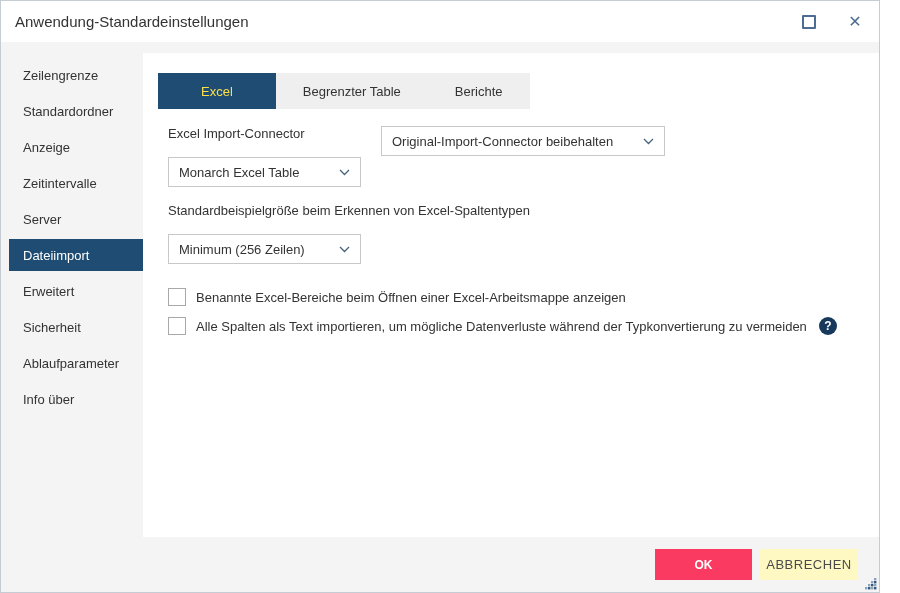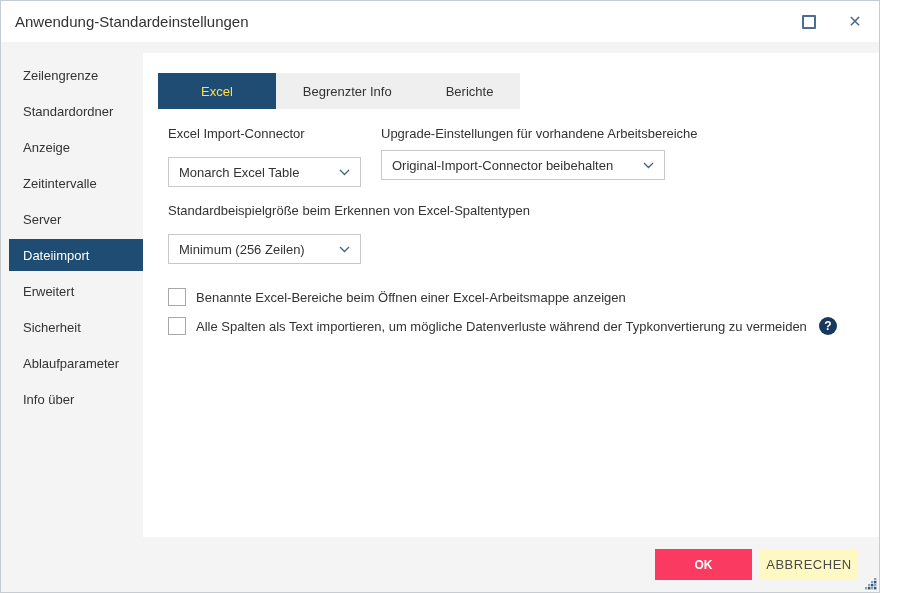--- a/index.html
+++ b/index.html
@@ -100,38 +100,37 @@
     <div class="side-item">Erweitert</div>
     <div class="side-item">Sicherheit</div>
     <div class="side-item">Ablaufparameter</div>
     <div class="side-item">Info über</div>
   </nav>
 
   <main class="panel">
 
     <div class="tabs">
       <div class="tab selected">Excel</div>
-      <div class="tab">Begrenzter Info</div>
+      <div class="tab">Begrenzter Table</div>
       <div class="tab">Berichte</div>
     </div>
 
     <div class="form">
 
       <div class="row1">
         <div class="field">
           <label class="field-label">Excel Import-Connector</label>
           <div class="select w193">
             <span>Monarch Excel Table</span>
             <svg width="11" height="7" viewBox="0 0 11 7">
               <path d="M1 1 L5.5 5.5 L10 1" stroke="#47627e" stroke-width="1.3" fill="none"></path>
             </svg>
           </div>
         </div>
         <div class="field">
-          <label class="field-label">Upgrade-Einstellungen für vorhandene Arbeitsbereiche</label>
           <div class="select w284">
             <span>Original-Import-Connector beibehalten</span>
             <svg width="11" height="7" viewBox="0 0 11 7">
               <path d="M1 1 L5.5 5.5 L10 1" stroke="#47627e" stroke-width="1.3" fill="none"></path>
             </svg>
           </div>
         </div>
       </div>
 
       <div class="field mt16">

